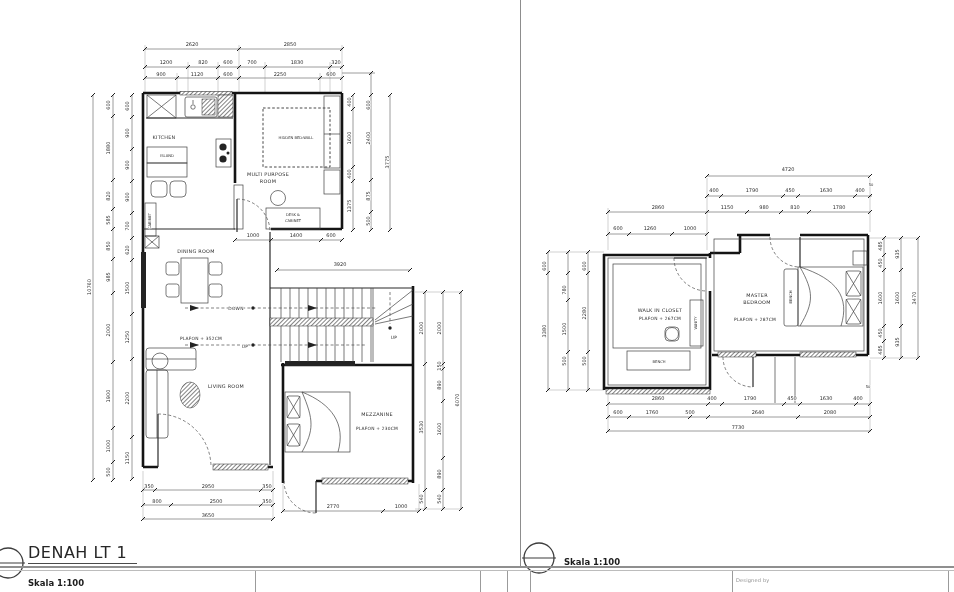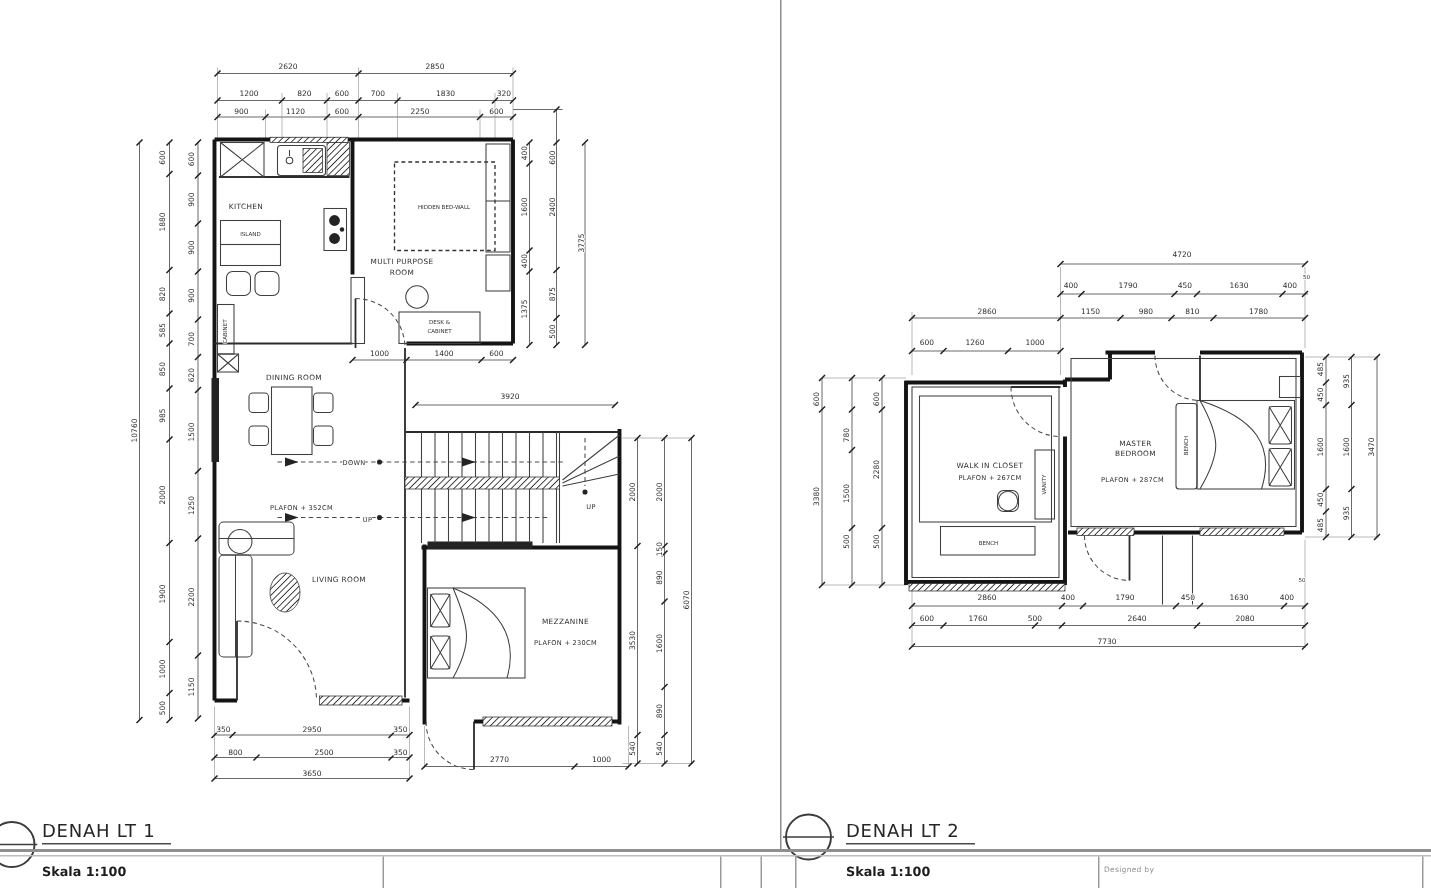--- a/index.html
+++ b/index.html
@@ -17,21 +17,21 @@
   .dashrect{stroke:#333;stroke-width:.9;fill:none;stroke-dasharray:2.6 2}
   .dark{fill:#232323;stroke:none}
   .sill{stroke:#2e2e2e;stroke-width:.5;}
   text{text-anchor:middle;fill:#2e2e2e;paint-order:stroke;stroke:#fff;stroke-width:1.1px;}
   .t-d,.t-r{font-size:5px;}
   .t-m{font-size:4.9px;letter-spacing:.25px;}
   .t-n{font-size:4.4px;letter-spacing:.2px;}
   .t-t,.t-tr{font-size:3.7px;}
   
   .plan-title{position:absolute;height:46px;}
-  .pt-name{display:inline-block;font-size:12px;color:#262626;letter-spacing:.5px;
+  .pt-name{display:inline-block;font-size:16px;color:#262626;letter-spacing:.5px;
            border-bottom:1.7px solid #4a4a4a;padding:0 10px 1px 0;}
   .pt-scale{display:block;font-size:8.5px;font-weight:bold;color:#1d1d1d;margin-top:14px;}
   .bubble{position:absolute;width:34px;height:34px;}
   
   .vdiv{position:absolute;top:0;left:520px;width:1.3px;height:567px;background:#8d8d8d;}
   
   .footer{position:absolute;left:0;top:566px;width:954px;height:26px;}
   .f-line1{position:absolute;left:0;top:0;width:100%;height:2px;background:#8f8f8f;}
   .f-line2{position:absolute;left:0;top:3.5px;width:100%;height:1px;background:#bcbcbc;}
   .f-cells{position:absolute;left:0;top:5px;width:100%;height:21px;}
@@ -340,21 +340,20 @@
   <div class="plan-title" style="left:28px;top:543px">
     <span class="pt-name">DENAH LT 1</span>
     <span class="pt-scale">Skala 1:100</span>
   </div>
 
   <svg class="bubble" style="left:522px;top:541px;position:absolute" width="34" height="34">
     <circle cx="17" cy="17" r="15" fill="none" stroke="#3d3d3d" stroke-width="1.3"></circle>
     <line x1="0" y1="17" x2="34" y2="17" stroke="#3d3d3d" stroke-width="1.1"></line>
   </svg>
   <div class="plan-title" style="left:564px;top:543px">
-    <span class="pt-name">DENAH LT 2</span>
     <span class="pt-scale">Skala 1:100</span>
   </div>
 
   <div class="footer">
     <div class="f-line1"></div>
     <div class="f-line2"></div>
     <div class="f-cells">
       <div class="f-cell" style="left:255px;width:225px"></div>
       <div class="f-cell" style="left:480px;width:27px"></div>
       <div class="f-cell" style="left:507px;width:23px"></div>

